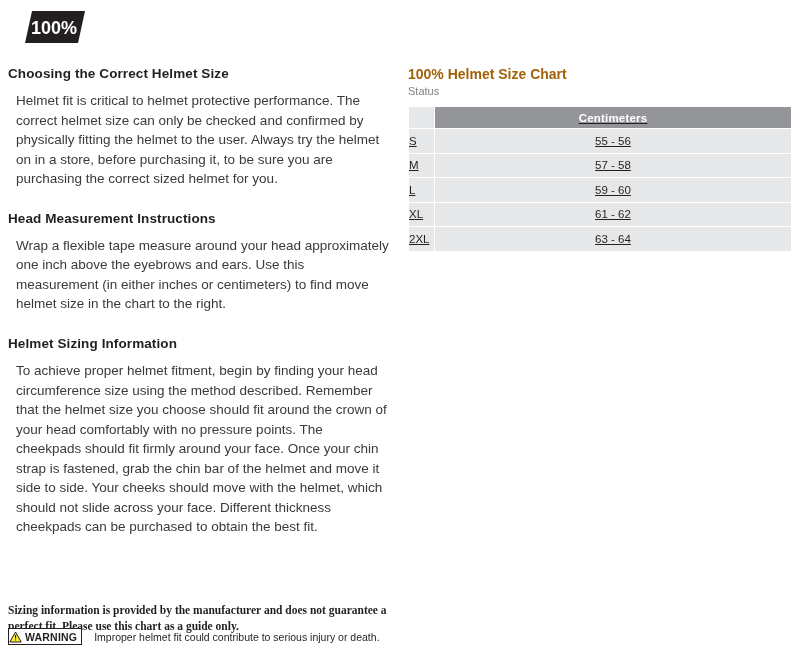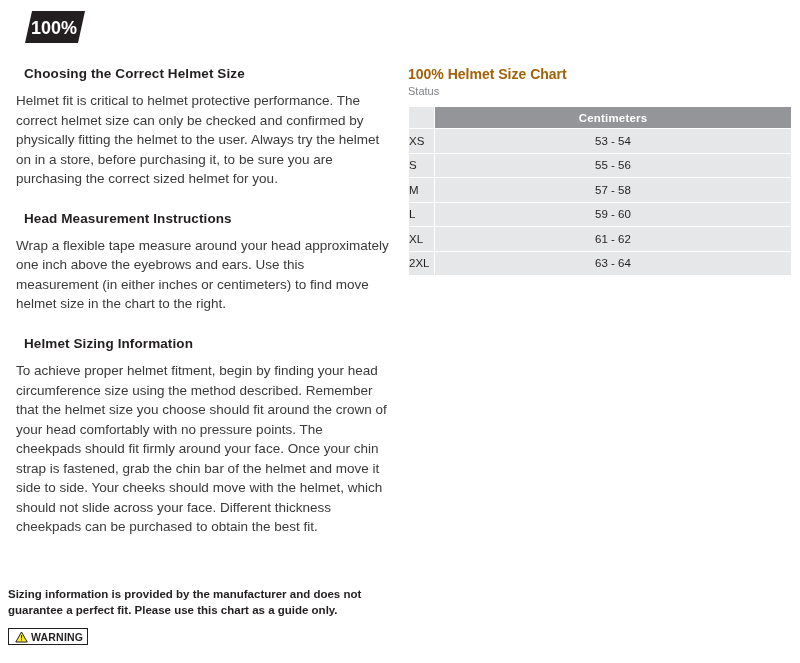--- a/index.html
+++ b/index.html
@@ -43,21 +43,21 @@
   .col-right {
     position: absolute;
     left: 408px;
     top: 0;
     width: 384px;
   }
 
   h2.section-head {
     font-size: 13.5px;
     font-weight: bold;
-    margin: 0 0 9px 16px;
+    margin: 0 0 9px 0;
     line-height: 1.2;
     color: #231f20;
     letter-spacing: 0.1px;
   }
   h2.section-head.spaced { margin-top: 22px; }
 
   p.body-text {
     font-size: 13.5px;
     line-height: 19.5px;
     margin: 8px;
@@ -75,20 +75,21 @@
   .chart-status {
     font-size: 11px;
     color: #808285;
     margin: 0 0 9px 0;
   }
 
   table.size-chart {
     border-collapse: collapse;
     width: 384px;
     table-layout: fixed;
+    text-decoration: underline;
   }
   table.size-chart td, table.size-chart th {
     border: 1px solid #ffffff;
     padding: 0;
   }
   .sz-col { width: 26px; }
   th.hdr-blank {
     background: #e6e7e8;
     height: 22px;
   }
@@ -116,43 +117,44 @@
     color: #231f20;
     text-align: center;
     height: 24.5px;
     font-weight: 400;
   }
 
   
   .disclaimer {
     position: absolute;
     left: 8px;
-    top: 586px;
+    top: 602px;
     width: 390px;
     font-size: 11.5px;
     font-weight: bold;
     line-height: 16px;
     color: #231f20;
+    font-family: Liberation Serif, serif;
   }
 
   .warning-row {
     position: absolute;
     left: 8px;
     top: 628px;
     width: 500px;
     display: flex;
     align-items: center;
   }
   .warning-badge {
     display: inline-flex;
     align-items: center;
     border: 1.5px solid #231f20;
     background: #ffffff;
     height: 17px;
-    padding: 0 4px 0 6px;
+    padding: 0 4px 0 0;
   }
   .warning-tri {
     display: inline-block;
     margin-right: 3px;
     line-height: 0;
   }
   .warning-label {
     font-size: 10.5px;
     font-weight: bold;
     letter-spacing: 0.2px;
@@ -194,24 +196,20 @@
     <div class="chart-status">Status</div>
 
     <table class="size-chart">
       <thead>
         <tr>
           <th class="hdr-blank sz-col"></th>
           <th class="hdr-main">Centimeters</th>
         </tr>
       </thead>
       <tbody>
-        <tr>
-          <td class="sz-label sz-col">XS</td>
-          <td class="sz-value">53 - 54</td>
-        </tr>
         <tr>
           <td class="sz-label sz-col">S</td>
           <td class="sz-value">55 - 56</td>
         </tr>
         <tr>
           <td class="sz-label sz-col">M</td>
           <td class="sz-value">57 - 58</td>
         </tr>
         <tr>
           <td class="sz-label sz-col">L</td>
@@ -236,13 +234,14 @@
   <span class="warning-badge">
     <span class="warning-tri">
       <svg width="13" height="12" viewBox="0 0 13 12">
         <path d="M6.5 1 L12.2 11 L0.8 11 Z" fill="#f9ed32" stroke="#231f20" stroke-width="1"></path>
         <rect x="6" y="4" width="1.1" height="3.4" fill="#231f20"></rect>
         <rect x="6" y="8.3" width="1.1" height="1.1" fill="#231f20"></rect>
       </svg>
     </span>
     <span class="warning-label">WARNING</span>
   </span>
+  <span class="warning-text">Improper helmet fit could contribute to serious injury or death.</span>
 </div>
 
 </body></html>

